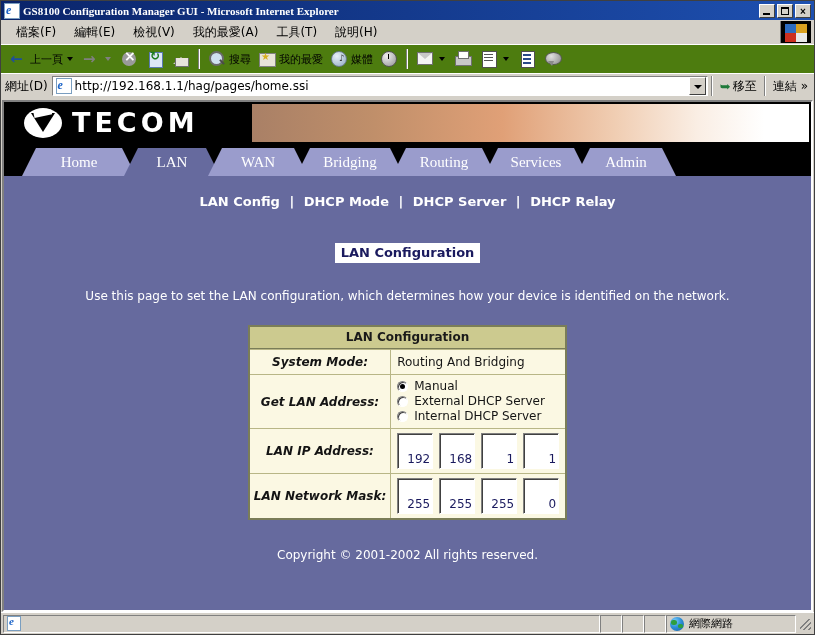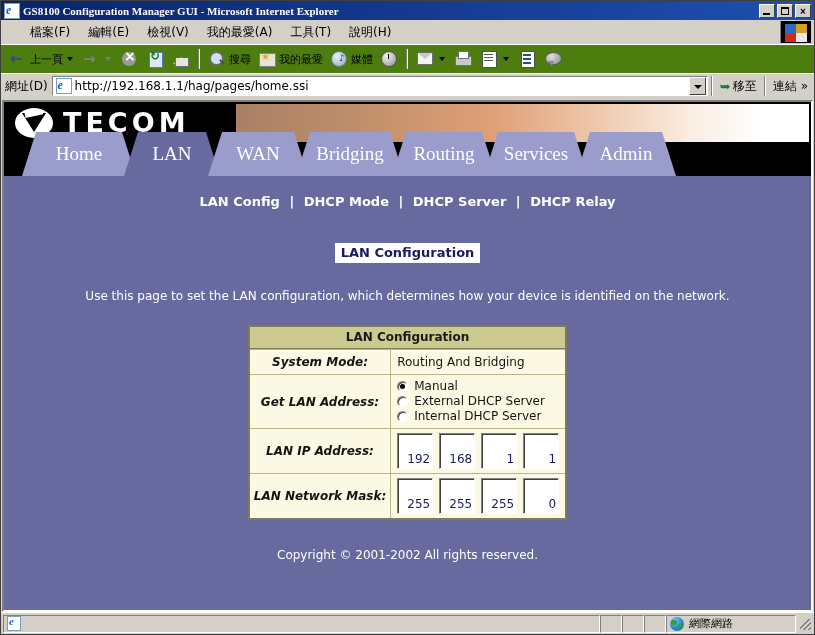--- a/index.html
+++ b/index.html
@@ -85,21 +85,21 @@
 
   
   #menubar {
     height: 24px;
     background: #d4d0c8;
     display: flex; align-items: center;
     border-bottom: none;
     flex: none;
     position: relative;
   }
-  #menubar .items { display:flex; align-items:flex-end; padding-left:20px; flex:1; }
+  #menubar .items { display:flex; align-items:flex-end; padding-left:6px; flex:1; }
   .menuitem {
     font-size: 12px; color: #000;
     padding: 2px 9px;
     white-space: nowrap;
     font-family: "DejaVu Sans", sans-serif;
   }
   #menu-logo {
     width: 30px; height: 22px;
     margin-right: 3px;
     background: #000;
@@ -311,22 +311,22 @@
   }
 
   
   #banner {
     height: 42px;
     background: #000000;
     display: flex; align-items: stretch;
   }
   #logo-block {
     width: 232px; background: #000000;
-    display: flex; align-items: center; padding-left: 11px;
-    box-sizing: border-box; flex:none;
+    display: flex; align-items: center; padding-left: 4px;
+    box-sizing: border-box; flex:none;margin-left:16px;
   }
   #logo-mark {
     width: 38px; height: 30px;
     border-radius: 50%;
     background: #ffffff;
     position: relative;
     margin-right: 10px;
     flex:none;
   }
   #logo-mark:before {
@@ -352,25 +352,25 @@
 
   
   #navbar {
     height: 32px;
     background: #000000;
     position: relative;
     display: flex; align-items: flex-end;
     padding-left: 18px;
   }
   .tab {
-    height: 44px;
+    height: 28px;
     position: relative;
     display: flex; align-items: center; justify-content: center;
     color: #ffffff;
-    font-size: 19px;
+    font-size: 15px;
     font-family: "Liberation Serif", serif;
     box-sizing: border-box;
     margin-right: -12px;
     z-index: 1;
   }
   .tab .shape {
     position: absolute; left:0; top:0; right:0; bottom:0;
     background: #9a9ccc;
     clip-path: polygon(14px 0, calc(100% - 14px) 0, 100% 100%, 0 100%);
     z-index: 0;

